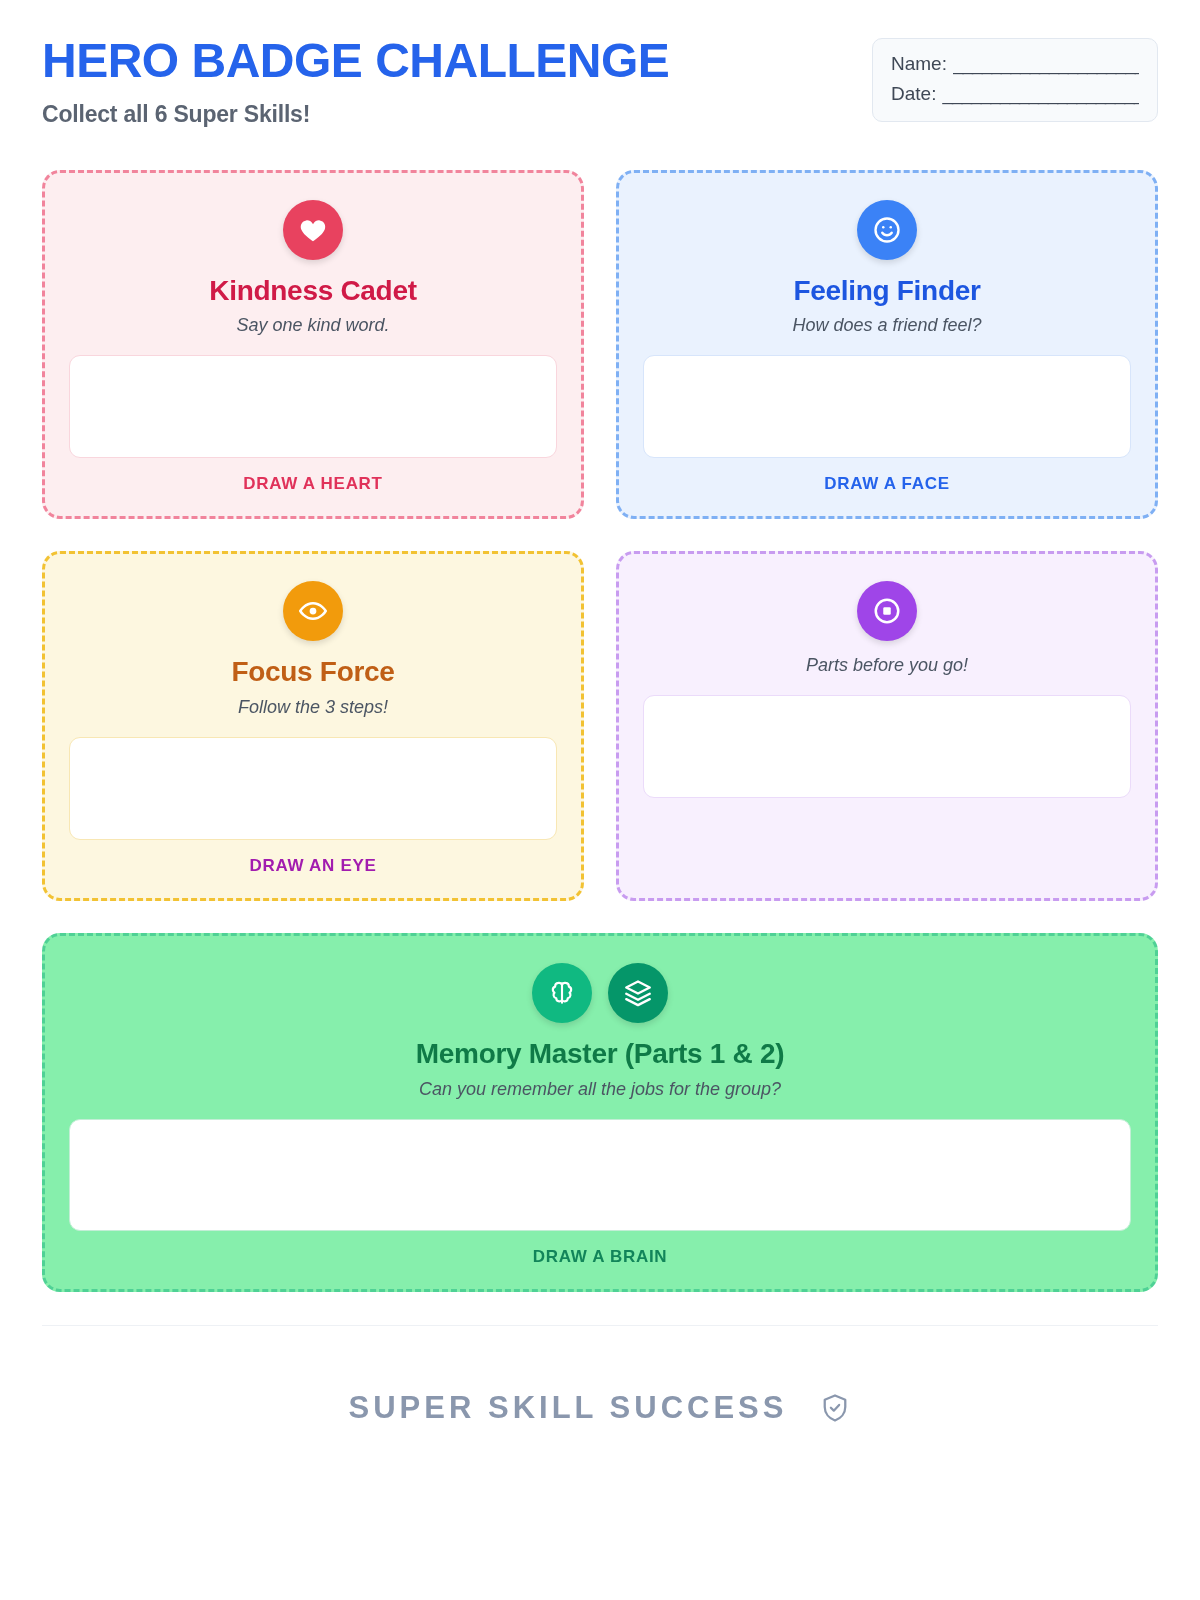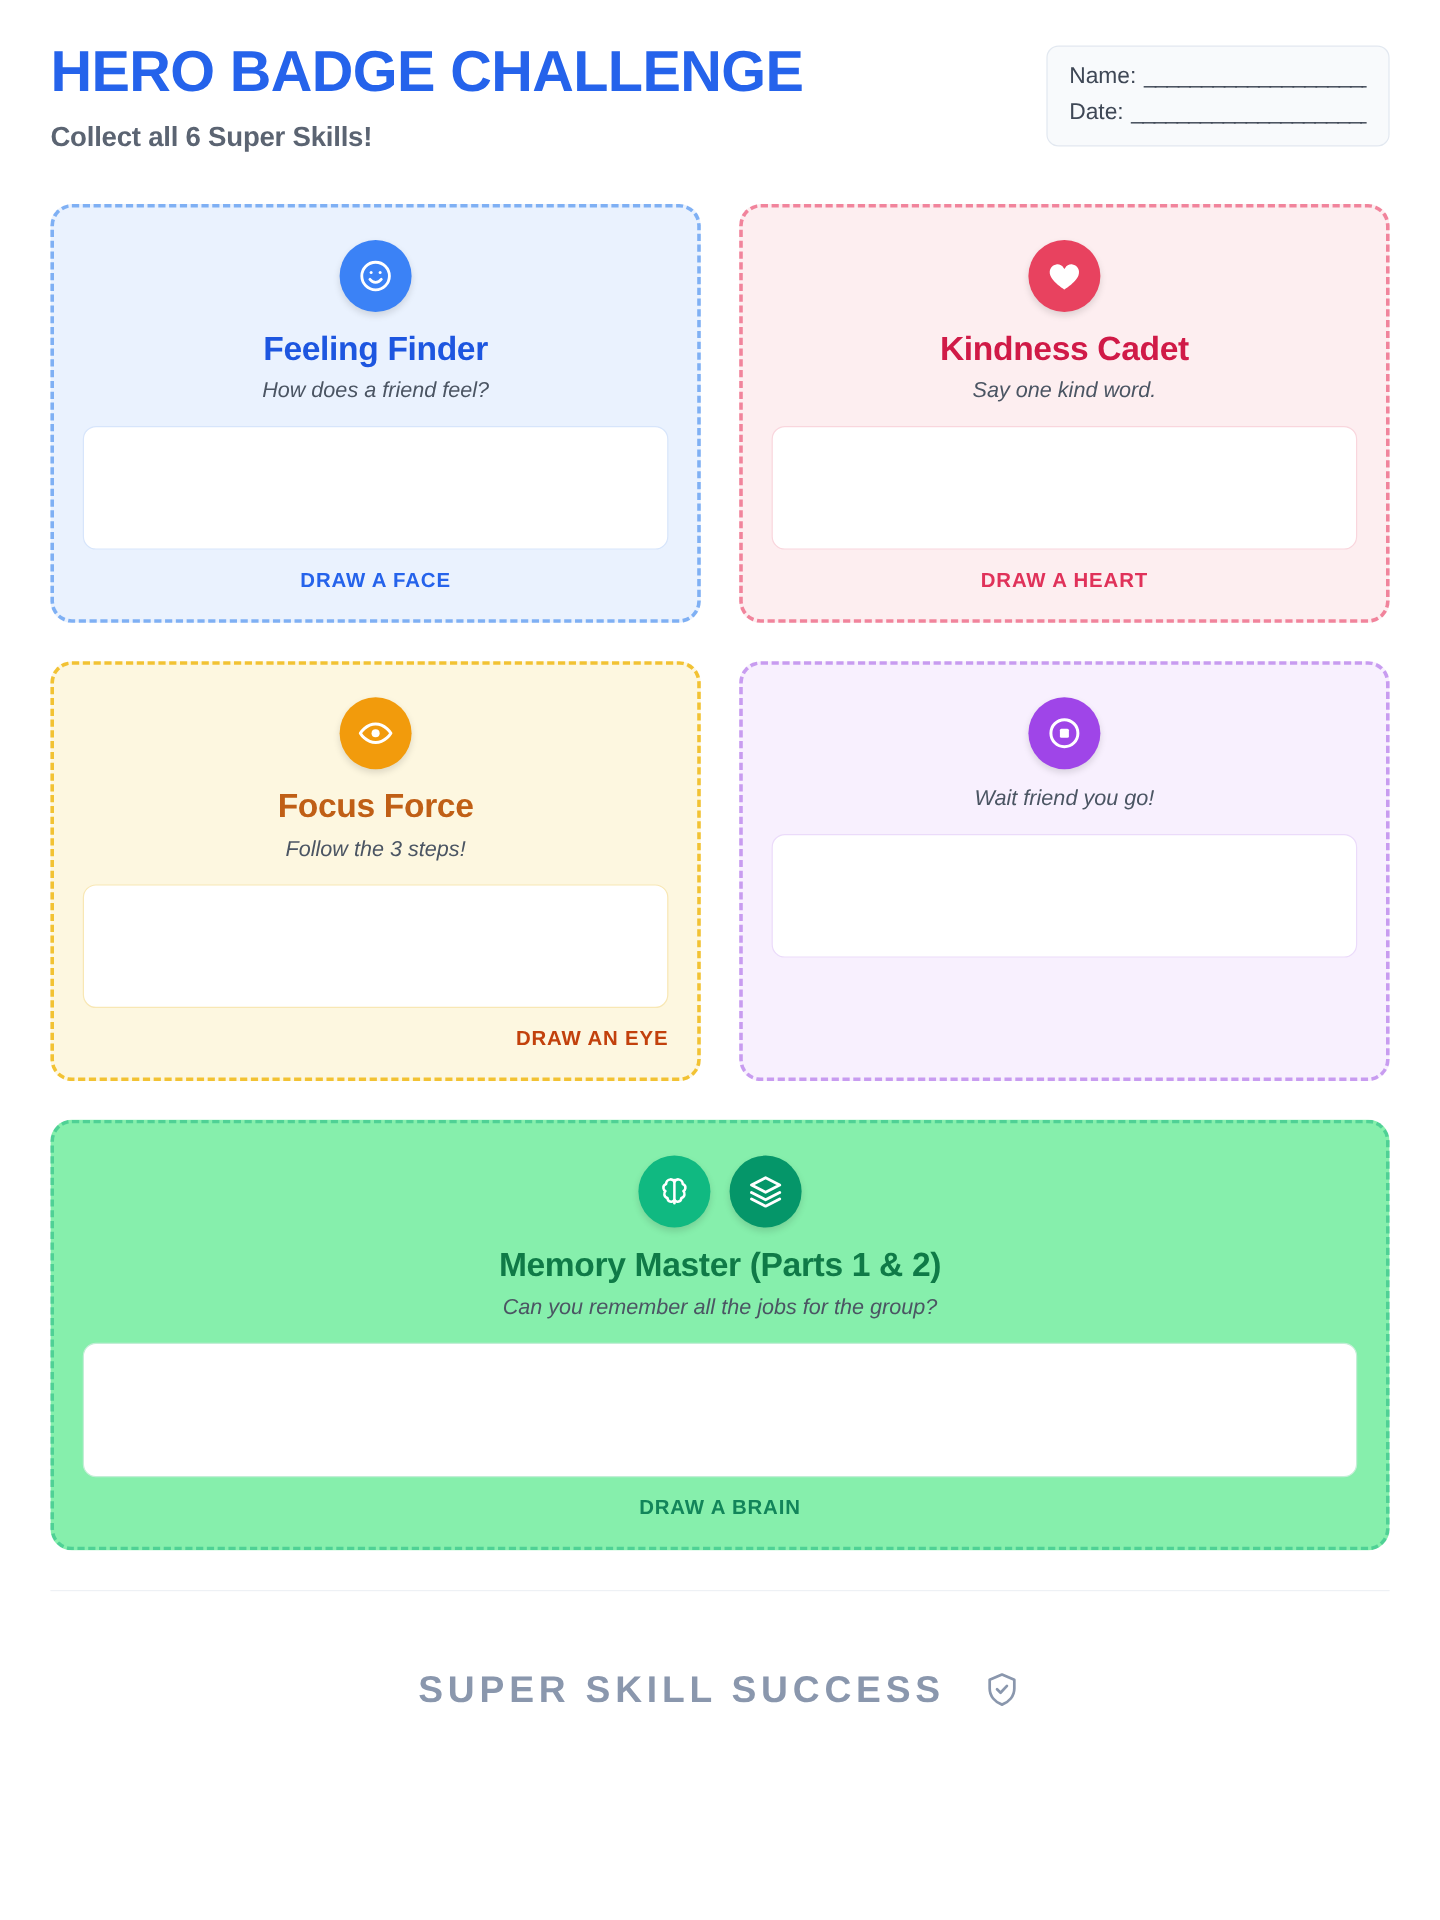--- a/index.html
+++ b/index.html
@@ -146,21 +146,21 @@
   .theme-pink   .badge-icon  { background: #e8425f; }
 
   .theme-blue   { background: #eaf2fe; border-color: #7fb0f4; }
   .theme-blue   .badge-title { color: #1d56e0; }
   .theme-blue   .draw-hint   { color: #2563eb; }
   .theme-blue   .answer-box  { border-color: #d7e5fb; }
   .theme-blue   .badge-icon  { background: #3b82f6; }
 
   .theme-yellow { background: #fdf7e0; border-color: #f2c233; }
   .theme-yellow .badge-title { color: #c05f16; }
-  .theme-yellow .draw-hint   { color: #c2410c; text-align: right; }
+  .theme-yellow .draw-hint   { color: #a21caf; }
   .theme-yellow .answer-box  { border-color: #f8e7b4; }
   .theme-yellow .badge-icon  { background: #f29b0c; }
 
   .theme-purple { background: #f8f0fe; border-color: #c89cf0; }
   .theme-purple .badge-title { color: #7c22ce; }
   .theme-purple .draw-hint   { color: #8b2fe0; }
   .theme-purple .answer-box  { border-color: #ebdbfa; }
   .theme-purple .badge-icon  { background: #9f45e8; }
 
   .theme-green  { background: #86efac; border-color: #4fd195; }
@@ -206,51 +206,51 @@
     </div>
     <div class="namedate-row">
       <span class="namedate-label">Date:</span>
       <span class="namedate-line">________________________</span>
     </div>
   </div>
 </div>
 
 <div class="badge-grid">
 
+  <div class="badge-card theme-pink">
+    <div class="icon-row">
+      <div class="badge-icon">
+        <svg viewBox="0 0 24 24" fill="#ffffff" aria-hidden="true">
+          <path d="M12 21s-7.5-4.7-9.3-9.2C1.3 8.2 3.2 4.8 6.6 4.3c2-.3 3.9.7 4.9 2.3l.5.8.5-.8c1-1.6 2.9-2.6 4.9-2.3 3.4.5 5.3 3.9 3.9 7.5C19.5 16.3 12 21 12 21z"></path>
+        </svg>
+      </div>
+    </div>
+    <div class="badge-title">Kindness Cadet</div>
+    <div class="badge-prompt">Say one kind word.</div>
+    <div class="answer-box"></div>
+    <div class="draw-hint">DRAW A HEART</div>
+  </div>
+
   <div class="badge-card theme-blue">
     <div class="icon-row">
       <div class="badge-icon">
         <svg viewBox="0 0 24 24" fill="none" stroke="#ffffff" stroke-width="1.9" stroke-linecap="round" aria-hidden="true">
           <circle cx="12" cy="12" r="9.2"></circle>
           <path d="M8.2 14.2c.9 1.3 2.2 2 3.8 2s2.9-.7 3.8-2"></path>
           <circle cx="9" cy="9.7" r="1" fill="#ffffff" stroke="none"></circle>
           <circle cx="15" cy="9.7" r="1" fill="#ffffff" stroke="none"></circle>
         </svg>
       </div>
     </div>
     <div class="badge-title">Feeling Finder</div>
     <div class="badge-prompt">How does a friend feel?</div>
     <div class="answer-box"></div>
     <div class="draw-hint">DRAW A FACE</div>
   </div>
 
-  <div class="badge-card theme-pink">
-    <div class="icon-row">
-      <div class="badge-icon">
-        <svg viewBox="0 0 24 24" fill="#ffffff" aria-hidden="true">
-          <path d="M12 21s-7.5-4.7-9.3-9.2C1.3 8.2 3.2 4.8 6.6 4.3c2-.3 3.9.7 4.9 2.3l.5.8.5-.8c1-1.6 2.9-2.6 4.9-2.3 3.4.5 5.3 3.9 3.9 7.5C19.5 16.3 12 21 12 21z"></path>
-        </svg>
-      </div>
-    </div>
-    <div class="badge-title">Kindness Cadet</div>
-    <div class="badge-prompt">Say one kind word.</div>
-    <div class="answer-box"></div>
-    <div class="draw-hint">DRAW A HEART</div>
-  </div>
-
   <div class="badge-card theme-yellow">
     <div class="icon-row">
       <div class="badge-icon">
         <svg viewBox="0 0 24 24" fill="none" stroke="#ffffff" stroke-width="2" stroke-linecap="round" stroke-linejoin="round" aria-hidden="true">
           <path d="M1.8 12s3.7-6.2 10.2-6.2S22.2 12 22.2 12s-3.7 6.2-10.2 6.2S1.8 12 1.8 12z"></path>
           <circle cx="12" cy="12" r="2.7" fill="#ffffff" stroke="none"></circle>
         </svg>
       </div>
     </div>
     <div class="badge-title">Focus Force</div>
@@ -261,21 +261,21 @@
 
   <div class="badge-card theme-purple">
     <div class="icon-row">
       <div class="badge-icon">
         <svg viewBox="0 0 24 24" fill="none" stroke="#ffffff" stroke-width="2" aria-hidden="true">
           <circle cx="12" cy="12" r="9"></circle>
           <rect x="9" y="9" width="6" height="6" rx="1" fill="#ffffff" stroke="none"></rect>
         </svg>
       </div>
     </div>
-    <div class="badge-prompt">Wait friend you go!</div>
+    <div class="badge-prompt">Parts before you go!</div>
     <div class="answer-box"></div>
   </div>
 
   <div class="badge-card wide theme-green">
     <div class="icon-row">
       <div class="badge-icon icon-brain">
         <svg viewBox="0 0 24 24" fill="none" stroke="#ffffff" stroke-width="1.7" stroke-linecap="round" stroke-linejoin="round" aria-hidden="true">
           <path d="M12 4.3v15.4"></path>
           <path d="M12 5.3C11.4 4.3 10.3 3.7 9.1 3.9 7.5 4.1 6.4 5.4 6.5 6.9c-1.2.4-2 1.6-1.8 2.9.1.8.6 1.5 1.3 1.9-.6.6-.9 1.5-.7 2.4.2 1.1 1.1 1.9 2.1 2.1 0 1.3 1 2.4 2.3 2.5 1 .1 1.9-.4 2.3-1.2"></path>
           <path d="M12 5.3c.6-1 1.7-1.6 2.9-1.4 1.6.2 2.7 1.5 2.6 3 1.2.4 2 1.6 1.8 2.9-.1.8-.6 1.5-1.3 1.9.6.6.9 1.5.7 2.4-.2 1.1-1.1 1.9-2.1 2.1 0 1.3-1 2.4-2.3 2.5-1 .1-1.9-.4-2.3-1.2"></path>

